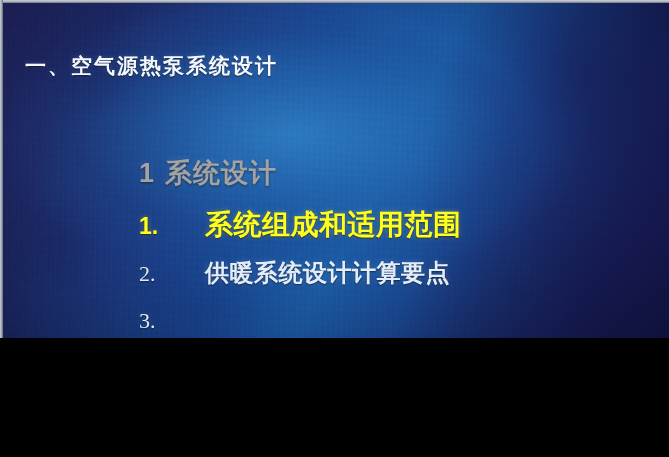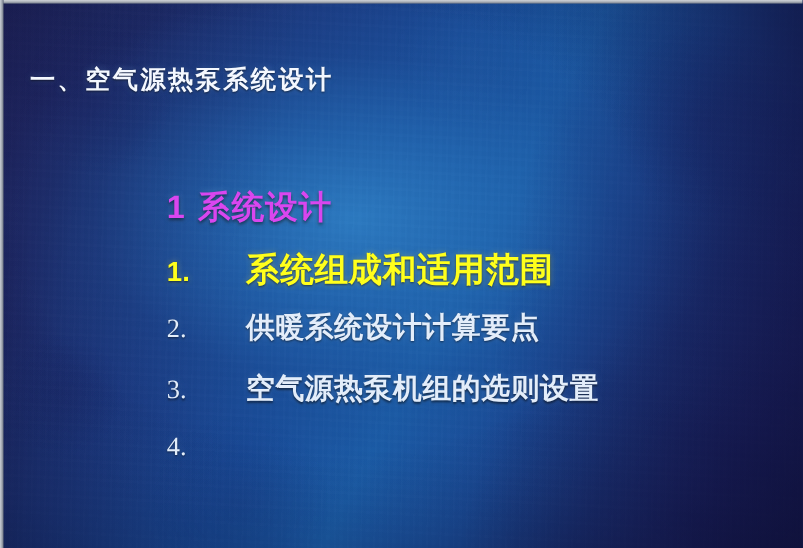--- a/index.html
+++ b/index.html
@@ -7,21 +7,21 @@
     padding: 0;
     background: #000;
   }
   body {
     font-family: "Liberation Sans", sans-serif;
   }
 
   #slide {
     position: relative;
     width: 669px;
-    height: 457px;
+    height: 338px;
     overflow: hidden;
     background-color: #15205c;
   }
 
   
   .bg-base {
     position: absolute;
     inset: 0;
     background:
       linear-gradient(118deg,
@@ -135,21 +135,21 @@
   }
 
   .main-title {
     position: absolute;
     left: 139px;
     top: 155px;
     font-family: "Liberation Sans", "DejaVu Sans", sans-serif;
     font-size: 27px;
     font-weight: bold;
     letter-spacing: 1px;
-    color: #d946ef;
+    color: #a3a3a3;
     text-shadow:
       0 1px 3px rgba(0,0,0,0.55),
       0 0 6px rgba(140,190,235,0.30);
     white-space: nowrap;
   }
   .main-title .num {
     margin-right: 10px;
   }
 
   .agenda {
@@ -223,21 +223,20 @@
       <span class="txt">系统组成和适用范围</span>
     </div>
 
     <div class="agenda-row normal">
       <span class="idx">2.</span>
       <span class="txt">供暖系统设计计算要点</span>
     </div>
 
     <div class="agenda-row normal">
       <span class="idx">3.</span>
-      <span class="txt">空气源热泵机组的选则设置</span>
     </div>
 
     <div class="agenda-row normal">
       <span class="idx">4.</span>
     </div>
 
   </div>
 
 </div>
 

